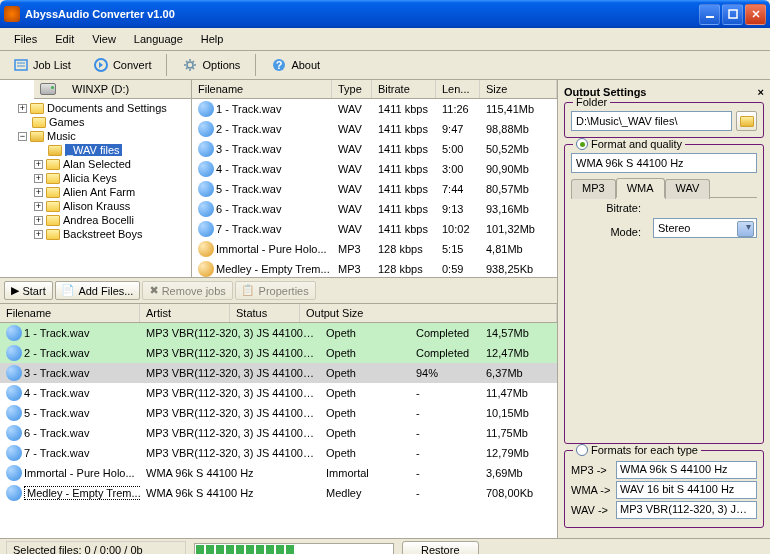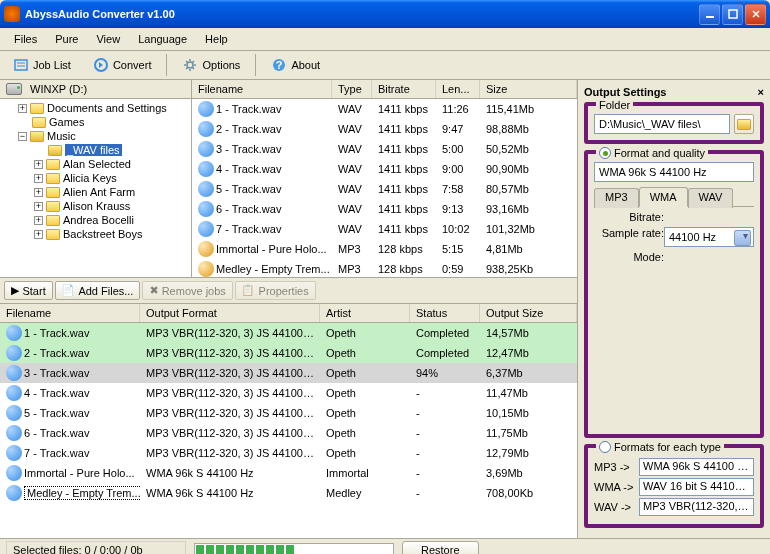--- a/index.html
+++ b/index.html
@@ -14,21 +14,21 @@
 .menubar { background: #ece9d8; border-bottom: 1px solid #aca899; padding: 2px 6px; display: flex; gap: 2px; }
 .menubar span { padding: 3px 8px; cursor: pointer; }
 .toolbar { background: #ece9d8; border-bottom: 1px solid #aca899; padding: 2px 4px; display: flex; align-items: center; gap: 4px; }
 .tbtn { display: flex; align-items: center; gap: 4px; padding: 3px 8px; border: 1px solid transparent; border-radius: 3px; cursor: pointer; }
 .tbtn .ic { width: 16px; height: 16px; display: inline-block; }
 .sep { width: 1px; height: 22px; background: #aca899; margin: 0 2px; }
 .main { display: flex; height: 458px; }
 .leftcol { flex: 1; display: flex; flex-direction: column; border-right: 1px solid #aca899; }
 .toprow { display: flex; height: 198px; border-bottom: 1px solid #aca899; }
 .tree-panel { width: 192px; border-right: 1px solid #aca899; background: white; display: flex; flex-direction: column; }
-.tree-head { background: #ece9d8; border-bottom: 1px solid #aca899; padding: 3px 6px; display: flex; align-items: flex-start; gap: 8px; }
+.tree-head { background: #ece9d8; border-bottom: 1px solid #aca899; padding: 3px 6px; display: flex; align-items: flex-start; gap: 16px; margin-left: 34px; }
 .tree-body { flex: 1; overflow: auto; padding: 2px; }
 .tree-item { display: flex; align-items: center; gap: 3px; padding: 1px 0 1px 4px; cursor: pointer; white-space: nowrap; }
 .tree-item.l1 { padding-left: 16px; }
 .tree-item.l2 { padding-left: 32px; }
 .tree-item .exp { width: 9px; height: 9px; border: 1px solid #919191; display: inline-flex; align-items: center; justify-content: center; font-size: 9px; line-height: 7px; color: #000; background: white; }
 .tree-item .noexp { width: 11px; display: inline-block; }
 .tree-item.sel .lbl { background: #316ac5; color: white; padding: 0 2px; }
 .fic { width: 14px; height: 11px; background: linear-gradient(#fff1a8, #f6ce4a); border: 1px solid #d6a22e; border-radius: 1px; display: inline-block; }
 .fic.open { background: linear-gradient(#ffef9c, #e8b837); }
 .filelist { flex: 1; background: white; display: flex; flex-direction: column; }
@@ -44,35 +44,35 @@
 .jbtn { display: flex; align-items: center; gap: 3px; padding: 2px 6px; border: 1px solid #aca899; border-radius: 2px; background: linear-gradient(#fff, #ece9d8); cursor: pointer; }
 .jbtn.dis { opacity: 0.45; cursor: default; }
 .jb-head { display: flex; background: #ece9d8; border-bottom: 1px solid #aca899; }
 .jb-head .col { padding: 3px 6px; border-right: 1px solid #d4d0c8; cursor: pointer; overflow: hidden; white-space: nowrap; }
 .jb-body { flex: 1; overflow: auto; }
 .jb-row { display: flex; align-items: center; padding: 1px 0; cursor: pointer; }
 .jb-row.done { background: #c5f0c5; }
 .jb-row.sel { background: #d6d6d6; }
 .jb-row .cell { padding: 1px 6px; white-space: nowrap; overflow: hidden; text-overflow: ellipsis; }
 .jb-row .dots { border: 1px dotted #000; padding: 0 2px; }
-.rightcol { width: 192px; background: #ece9d8; padding: 4px 6px; display: flex; flex-direction: column; position: relative; }
+.rightcol { width: 212px; background: #ece9d8; padding: 4px 6px; display: flex; flex-direction: column; position: relative; }
 .os-head { display: flex; justify-content: space-between; font-weight: bold; padding: 2px 0 4px; }
 .os-close { cursor: pointer; font-family: Arial; }
-.gbox { border: 4px solid #701a75; border-radius: 3px; padding: 8px 6px 6px; margin-bottom: 6px; position: relative; }
+.gbox { border: 1px solid #701a75; border-radius: 3px; padding: 8px 6px 6px; margin-bottom: 6px; position: relative; }
 .gbox .gt { position: absolute; top: -7px; left: 8px; background: #ece9d8; padding: 0 3px; display: flex; align-items: center; gap: 3px; }
 .radio { width: 12px; height: 12px; border: 1px solid #5b7aa5; border-radius: 50%; background: white; display: inline-flex; align-items: center; justify-content: center; }
 .radio.on::after { content: ""; width: 5px; height: 5px; background: #56a112; border-radius: 50%; }
 .txtfield { background: white; border: 1px solid #7f9db9; padding: 2px 4px; height: 20px; width: 100%; }
 .folder-row { display: flex; gap: 4px; align-items: center; }
 .fbtn { width: 24px; height: 20px; border: 1px solid #aca899; border-radius: 2px; background: linear-gradient(#fff, #ece9d8); display: flex; align-items: center; justify-content: center; cursor: pointer; }
 .tabs { display: flex; border-bottom: 1px solid #aca899; margin: 4px 0; }
 .tab { padding: 3px 10px; border: 1px solid #aca899; border-bottom: none; border-radius: 3px 3px 0 0; cursor: pointer; background: #ece9d8; position: relative; top: 1px; }
 .tab.active { background: #ece9d8; border-bottom: 1px solid #ece9d8; }
 .tab:not(.active) { background: #e0ddd0; top: 2px; padding-top: 2px; }
-.frow { display: flex; align-items: flex-start; gap: 0; margin: 4px 0; }
+.frow { display: flex; align-items: flex-end; gap: 12px; margin: 4px 0; }
 .frow label { width: 70px; text-align: right; }
 .combo { flex: 1; background: white; border: 1px solid #7f9db9; height: 20px; display: flex; align-items: center; padding: 0 4px; position: relative; cursor: pointer; }
 .combo::after { content: ""; position: absolute; right: 2px; top: 2px; width: 15px; height: 14px; background: linear-gradient(#c7dbf7, #98b8e8); border: 1px solid #7f9db9; border-radius: 2px; }
 .combo::before { content: "▾"; position: absolute; right: 5px; top: 2px; z-index: 1; font-size: 10px; color: #4d6185; }
 .ftype-row { display: flex; align-items: center; gap: 3px; margin: 2px 0; }
 .ftype-row .lbl { width: 42px; }
 .ftype-row .val { flex: 1; border: 1px solid #7f9db9; background: white; padding: 1px 3px; height: 18px; overflow: hidden; white-space: nowrap; text-overflow: ellipsis; }
 .statusbar { height: 22px; border-top: 1px solid #aca899; background: #ece9d8; display: flex; align-items: center; padding: 0 6px; gap: 8px; }
 .sb-cell { border: 1px solid #d4d0c8; padding: 2px 6px; height: 18px; display: flex; align-items: center; }
 .prog { width: 200px; height: 14px; border: 1px solid #aca899; background: white; display: flex; gap: 2px; padding: 1px; }
@@ -99,21 +99,21 @@
     </div>
   <div class="winbtn close">
       <svg viewBox="0 0 10 10">
         <path d="M2 2L8 8M8 2L2 8" stroke="white" stroke-width="1.5"></path>
       </svg>
     </div>
 </div>
 
 <div class="menubar">
   <span>Files</span>
-  <span>Pure</span>
+  <span>Edit</span>
   <span>View</span>
   <span>Language</span>
   <span>Help</span>
 </div>
 
 <div class="toolbar">
   <div class="tbtn">
       <span class="ic"><svg viewBox="0 0 16 16">
           <rect x="2" y="3" width="12" height="10" fill="none" stroke="#3b8ee6" stroke-width="1.5"></rect>
           <line x1="4" y1="6" x2="12" y2="6" stroke="#3b8ee6"></line>
@@ -234,28 +234,28 @@
               <div class="cell" style="width:140px;display:flex;align-items:center"><span class="aic"></span>3 - Track.wav</div>
               <div class="cell" style="width:40px">WAV</div>
               <div class="cell" style="width:64px">1411 kbps</div>
               <div class="cell" style="width:44px">5:00</div>
               <div class="cell" style="flex:1">50,52Mb</div>
             </div>
             <div class="fl-row">
               <div class="cell" style="width:140px;display:flex;align-items:center"><span class="aic"></span>4 - Track.wav</div>
               <div class="cell" style="width:40px">WAV</div>
               <div class="cell" style="width:64px">1411 kbps</div>
-              <div class="cell" style="width:44px">9:00</div>
+              <div class="cell" style="width:44px">3:00</div>
               <div class="cell" style="flex:1">90,90Mb</div>
             </div>
             <div class="fl-row">
               <div class="cell" style="width:140px;display:flex;align-items:center"><span class="aic"></span>5 - Track.wav</div>
               <div class="cell" style="width:40px">WAV</div>
               <div class="cell" style="width:64px">1411 kbps</div>
-              <div class="cell" style="width:44px">7:58</div>
+              <div class="cell" style="width:44px">7:44</div>
               <div class="cell" style="flex:1">80,57Mb</div>
             </div>
             <div class="fl-row">
               <div class="cell" style="width:140px;display:flex;align-items:center"><span class="aic"></span>6 - Track.wav</div>
               <div class="cell" style="width:40px">WAV</div>
               <div class="cell" style="width:64px">1411 kbps</div>
               <div class="cell" style="width:44px">9:13</div>
               <div class="cell" style="flex:1">93,16Mb</div>
             </div>
             <div class="fl-row">
@@ -296,21 +296,20 @@
             <span>✖</span>
             <span>Remove jobs</span>
           </div>
         <div class="jbtn dis">
             <span>📋</span>
             <span>Properties</span>
           </div>
       </div>
       <div class="jb-head">
         <div class="col" style="width:140px">  Filename</div>
-        <div class="col" style="width:180px">Output Format</div>
         <div class="col" style="width:90px">Artist</div>
         <div class="col" style="width:70px">Status</div>
         <div class="col" style="flex:1">Output Size</div>
       </div>
       <div class="jb-body" id="jb-body">
           <div class="jb-row done">
             <div class="cell" style="width:140px;display:flex;align-items:center"><span class="aic"></span>1 - Track.wav</div>
             <div class="cell" style="width:180px">MP3 VBR(112-320, 3) JS 44100 Hz</div>
             <div class="cell" style="width:90px">Opeth</div>
             <div class="cell" style="width:70px">Completed</div>
@@ -403,27 +402,24 @@
       <input class="txtfield" readonly="" value="WMA 96k S 44100 Hz" style="">
       <div class="tabs">
         <div class="tab">MP3</div>
         <div class="tab active">WMA</div>
         <div class="tab">WAV</div>
       </div>
       <div class="frow">
           <label>Bitrate:</label>
         </div>
       <div class="frow">
-          <label>Sample rate:</label>
+          <label>Mode:</label>
           <div class="combo">
-            <span>44100 Hz</span>
-          </div>
-        </div>
-      <div class="frow">
-          <label>Mode:</label>
+            <span>Stereo</span>
+          </div>
         </div>
     </div>
     <div class="gbox">
       <div class="gt">
           <span class="radio"></span>
           <span>Formats for each type</span>
         </div>
       <div class="ftype-row">
           <span class="lbl">MP3 -&gt;</span>
           <div class="val">WMA 96k S 44100 Hz</div>

